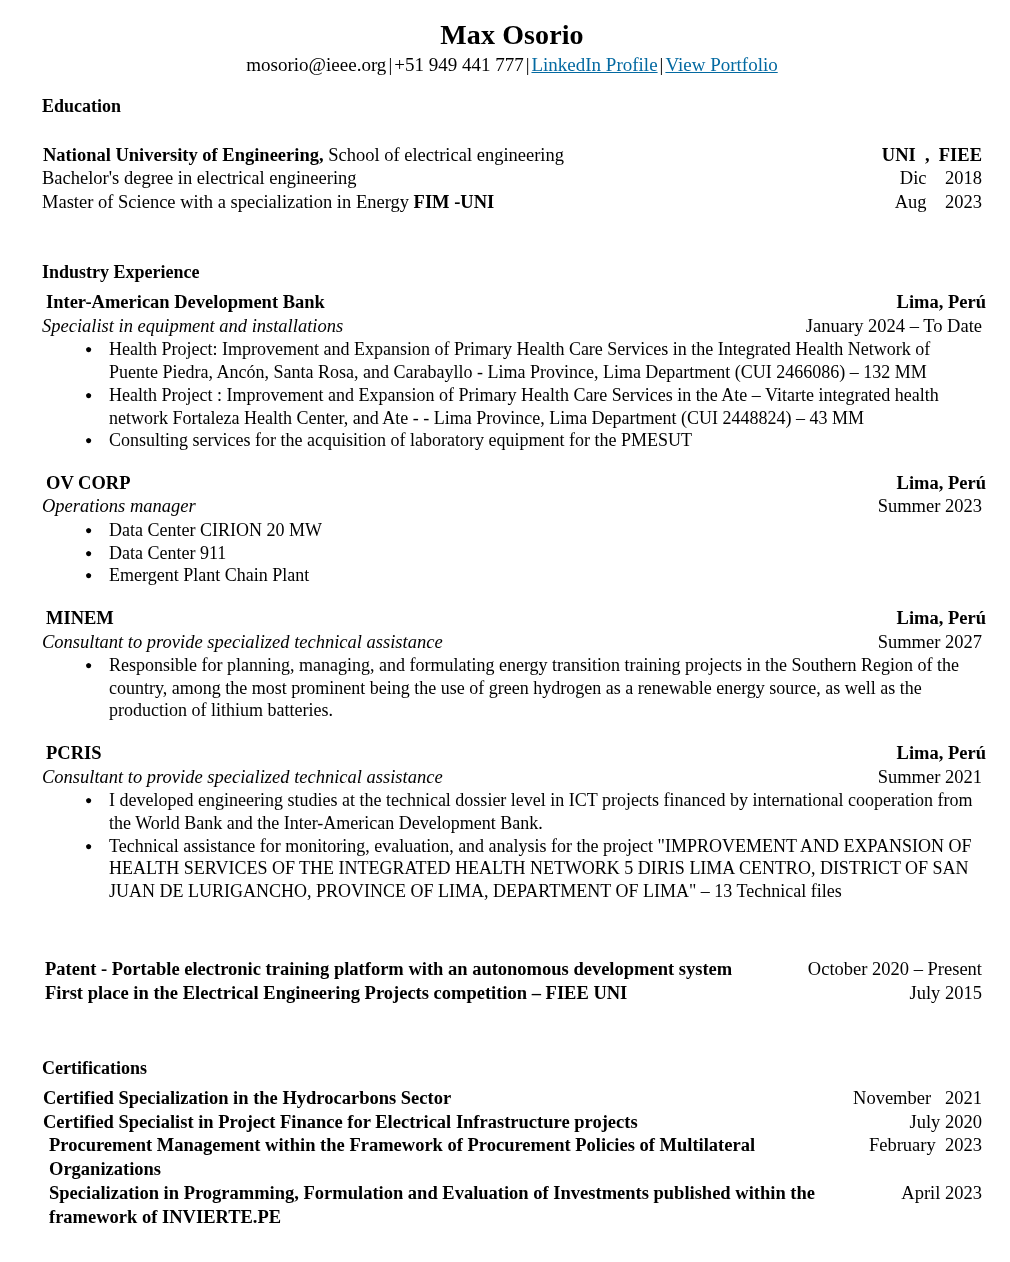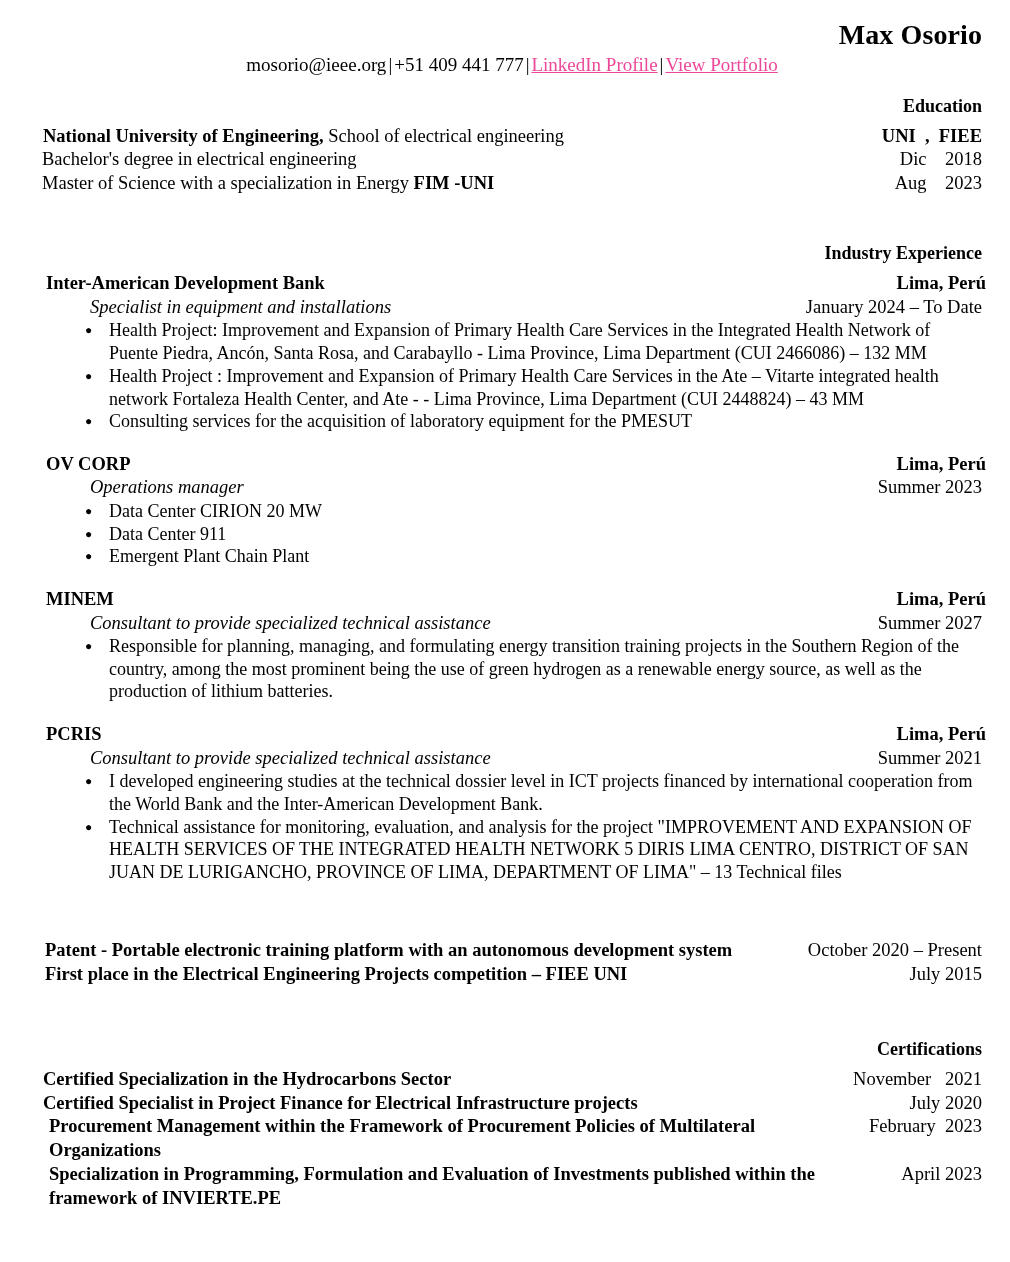--- a/index.html
+++ b/index.html
@@ -16,42 +16,42 @@
     position: relative;
     width: 1010px;
     min-height: 1262px;
     margin: 0 auto;
     background: #ffffff;
     box-sizing: border-box;
     padding: 12px 28px 10px 42px;
   }
   
   .doc-name {
-    text-align: right;
+    text-align: center;
     font-size: 28px;
     font-weight: bold;
     line-height: 1.18;
     margin: 6px 0 2px 0;
     letter-spacing: .1px;
   }
   .contact-line {
     text-align: center;
     font-size: 19px;
     line-height: 1.3;
     margin-bottom: 2px;
     white-space: nowrap;
   }
   .contact-line .sep { padding: 0 2px; }
   .contact-link {
-    color: #ec4899;
+    color: #0369a1;
     text-decoration: underline;
   }
   
   .section-heading {
-    text-align: right;
+    text-align: left;
     font-size: 18px;
     font-weight: bold;
     margin: 0;
     line-height: 1.35;
   }
   .sp-edu     { height: 14px; }
   .sp-ind     { height: 46px; }
   .sp-honors  { height: 48px; }
   .sp-certs   { height: 50px; }
   .gap-after-heading { height: 7px; }
@@ -60,24 +60,24 @@
     display: flex;
     align-items: baseline;
     justify-content: space-between;
     font-size: 18.5px;
     line-height: 1.265;
     width: 100%;
   }
   .row .left  { flex: 1 1 auto; padding-right: 12px; }
   .row .right { flex: 0 0 auto; text-align: right; white-space: pre; }
   .b  { font-weight: bold; }
-  .it { font-style: italic; margin-left: 48px; }
+  .it { font-style: italic; }
   
   .edu-block .row:first-child { margin-top: 0; }
-  .edu-org { padding-left: 1px; }
+  .edu-org { padding-left: 1px; margin-top: 19px; }
   
   .job { margin-top: 0; }
   .job + .job { margin-top: 20px; }
   .job-title-row { padding-left: 4px; }
   .job-title-row .right { padding-right: 0; }
   .job-sub-row { padding-left: 0px; }
   ul.bullets {
     list-style: none;
     margin: 0;
     padding: 0;
@@ -106,21 +106,21 @@
   .cert-indent-1 .left { padding-left: 7px; }
   .certs .right { padding-left: 6px; }
 </style>
 </head>
 <body>
 
 <div class="page">
 
   <div class="doc-name">Max Osorio</div>
   <div class="contact-line">
-    <span>mosorio@ieee.org</span><span class="sep">|</span><span>+51 409 441 777</span><span class="sep">|</span><a class="contact-link" href="#">LinkedIn Profile</a><span class="sep">|</span><a class="contact-link" href="#">View Portfolio</a>
+    <span>mosorio@ieee.org</span><span class="sep">|</span><span>+51 949 441 777</span><span class="sep">|</span><a class="contact-link" href="#">LinkedIn Profile</a><span class="sep">|</span><a class="contact-link" href="#">View Portfolio</a>
   </div>
 
   <div class="sp-edu"></div>
   <div class="section-heading">Education</div>
   <div class="gap-after-heading"></div>
 
   <div class="edu-block">
     <div class="row">
       <div class="left edu-org"><span class="b">National University of  Engineering,</span><span> School of electrical engineering</span></div>
       <div class="right b">UNI  ,  FIEE</div>

